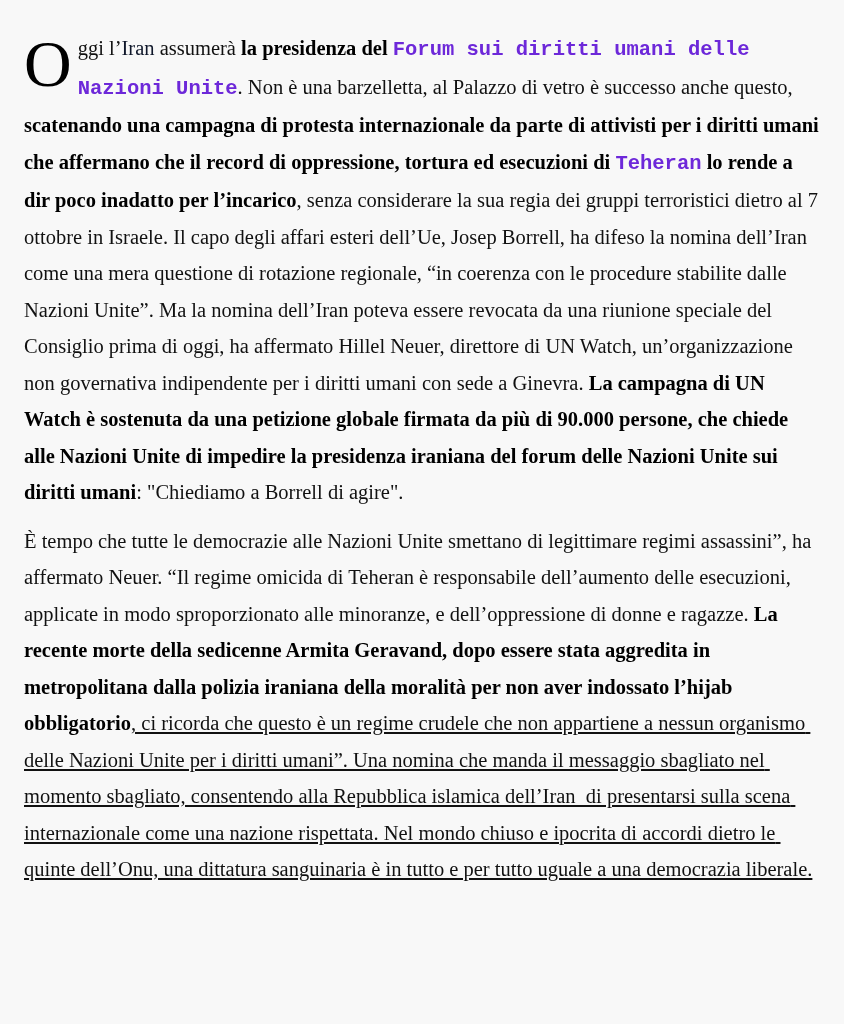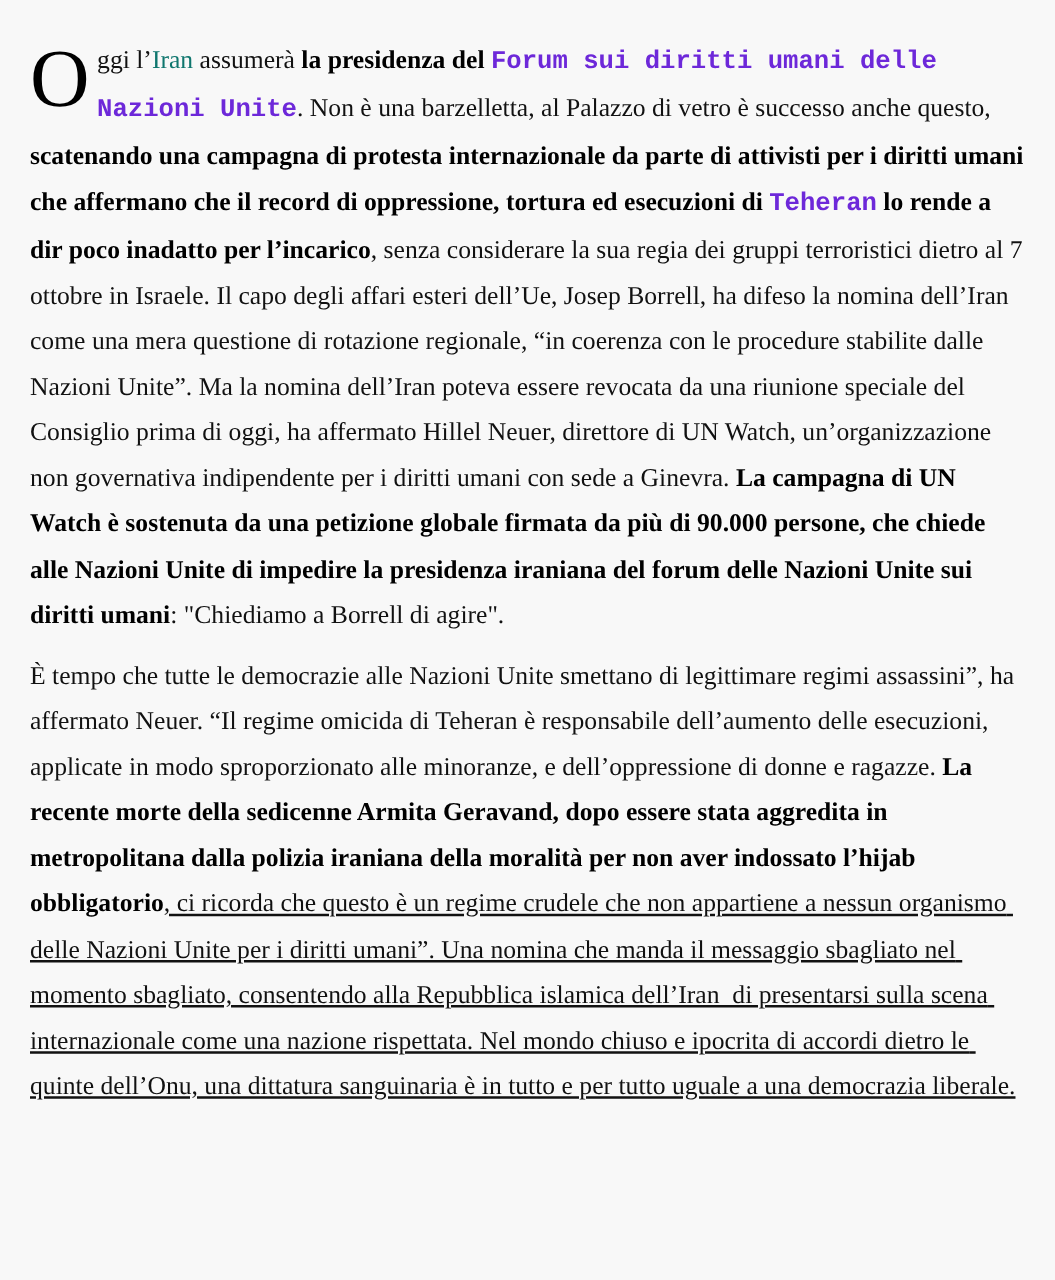--- a/index.html
+++ b/index.html
@@ -26,21 +26,21 @@
     .dropcap {
       float: left;
       font-size: 66px;
       line-height: 56px;
       padding-top: 6px;
       margin-right: 6px;
       color: #000000;
       font-family: "Liberation Serif", serif;
     }
     .link {
-      color: #0f766e;
+      color: #0f172a;
       text-decoration: none;
       cursor: pointer;
     }
     strong {
       font-weight: bold;
       color: #000000;
     }
     strong .link {
       color: #6d28d9;
       font-family: Liberation Mono, monospace;

